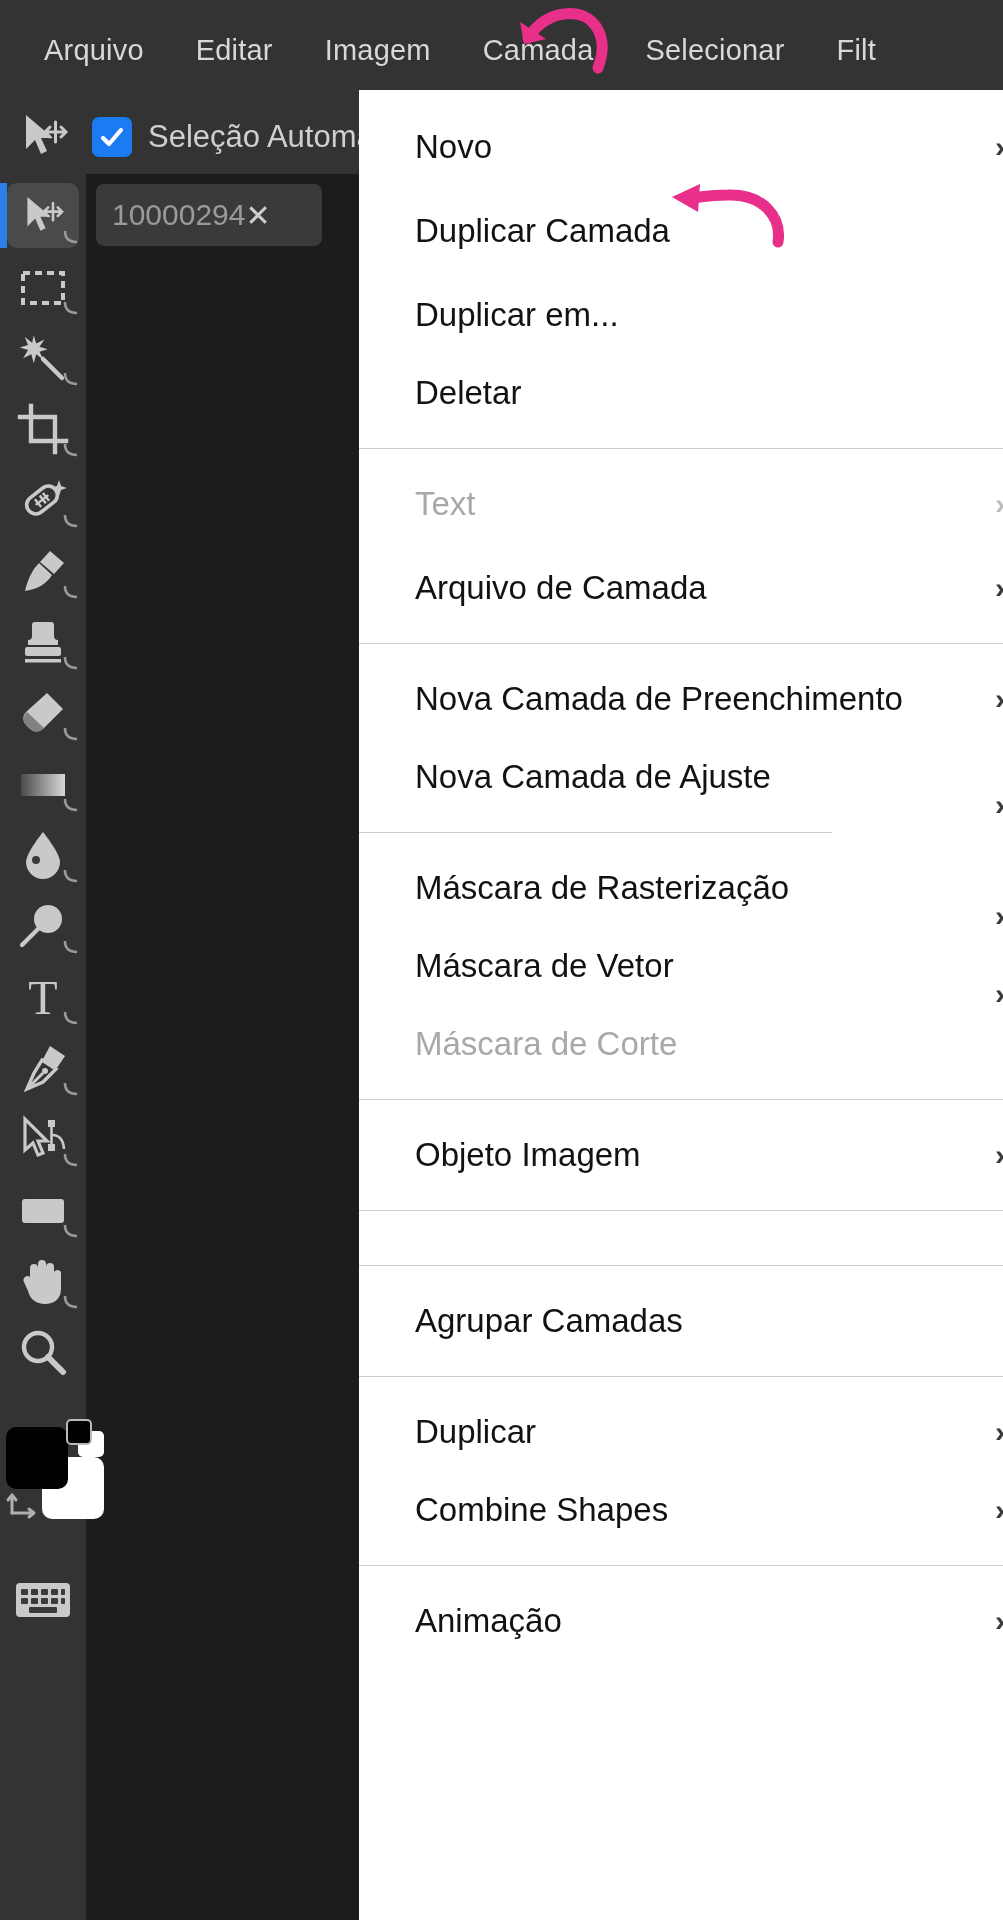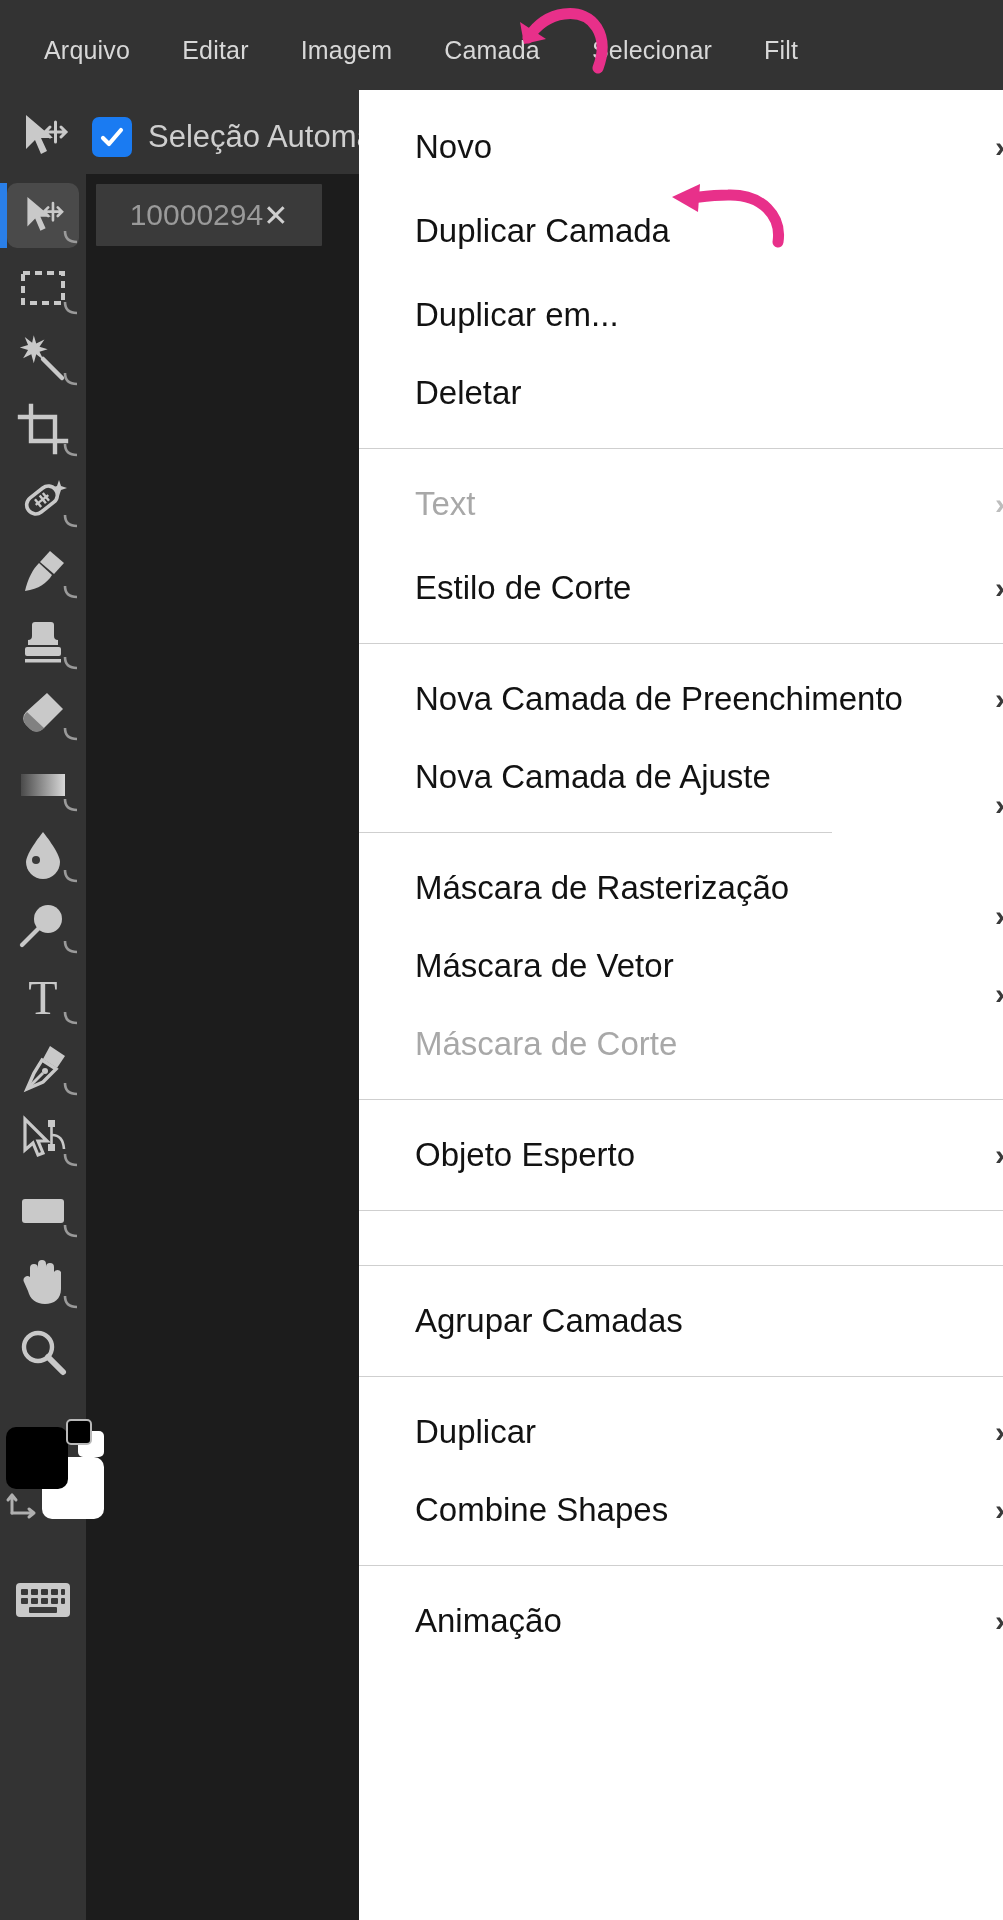--- a/index.html
+++ b/index.html
@@ -12,21 +12,21 @@
   #app { position: relative; width: 1003px; height: 1920px; background: #242424; }
 
   
   .menubar {
     position: absolute; top: 0; left: 0; width: 1003px; height: 100px;
     background: #333333;
     display: flex; align-items: center;
     padding-left: 18px; gap: 0;
   }
   .menubar-item {
-    color: #d8d8d8; font-size: 25px; line-height: 1;
+    color: #d8d8d8; font-size: 29px; line-height: 1;
     padding: 0 26px; white-space: nowrap; letter-spacing: .2px;
   }
 
   
   .optionsbar {
     position: absolute; top: 100px; left: 0; width: 1003px; height: 74px;
     background: #333333; display: flex; align-items: center; padding-left: 14px;
   }
   .move-opt-icon { width: 60px; height: 56px; position: relative; flex: 0 0 auto; }
   .auto-check {
@@ -81,22 +81,22 @@
   .kb { width: 86px; height: 90px; display: flex; align-items: center; justify-content: center; }
   .kb svg { width: 56px; height: 40px; }
 
   
   .canvas-area {
     position: absolute; top: 174px; left: 86px; width: 917px; height: 1746px;
     background: #1c1c1c;
   }
   .layer-chip {
     position: absolute; left: 10px; top: 10px; width: 226px; height: 62px;
-    background: #3a3a3a; border-radius: 1px;
-    display: flex; align-items: center; justify-content: center;
+    background: #3a3a3a; border-radius: 8px;
+    display: flex; align-items: center; justify-content: flex-start;
     padding: 0 16px;
   }
   .layer-chip .name { color: #9a9a9a; font-size: 30px; white-space: nowrap; overflow: hidden; }
   .layer-chip .x { color: #cfcfcf; font-size: 30px; }
 
   
   .dropdown {
     position: absolute; left: 359px; top: 90px; width: 676px; height: 1835px;
     background: #ffffff; overflow: hidden; z-index: 40;
   }
@@ -407,21 +407,21 @@
     <div class="gap-md"></div>
     <div class="sep"></div>
     <div class="gap-md"></div>
 
     <div class="mi disabled">
       <span class="label">Text</span>
       <span class="arrow">›</span>
     </div>
     <div class="gap-md"></div>
     <div class="mi">
-      <span class="label">Estilo de Corte</span>
+      <span class="label">Arquivo de Camada</span>
       <span class="arrow">›</span>
     </div>
 
     <div class="gap-md"></div>
     <div class="sep"></div>
     <div class="gap-md"></div>
 
     <div class="mi">
       <span class="label">Nova Camada de Preenchimento</span>
       <span class="arrow">›</span>
@@ -448,21 +448,21 @@
     <div class="gap-sm"></div>
     <div class="mi disabled">
       <span class="label">Máscara de Corte</span>
     </div>
 
     <div class="gap-md"></div>
     <div class="sep"></div>
     <div class="gap-md"></div>
 
     <div class="mi">
-      <span class="label">Objeto Esperto</span>
+      <span class="label">Objeto Imagem</span>
       <span class="arrow">›</span>
     </div>
 
     <div class="gap-md"></div>
     <div class="sep"></div>
     <div class="gap-md"></div>
 
     <div class="gap-md"></div>
 
     <div class="gap-md"></div>

